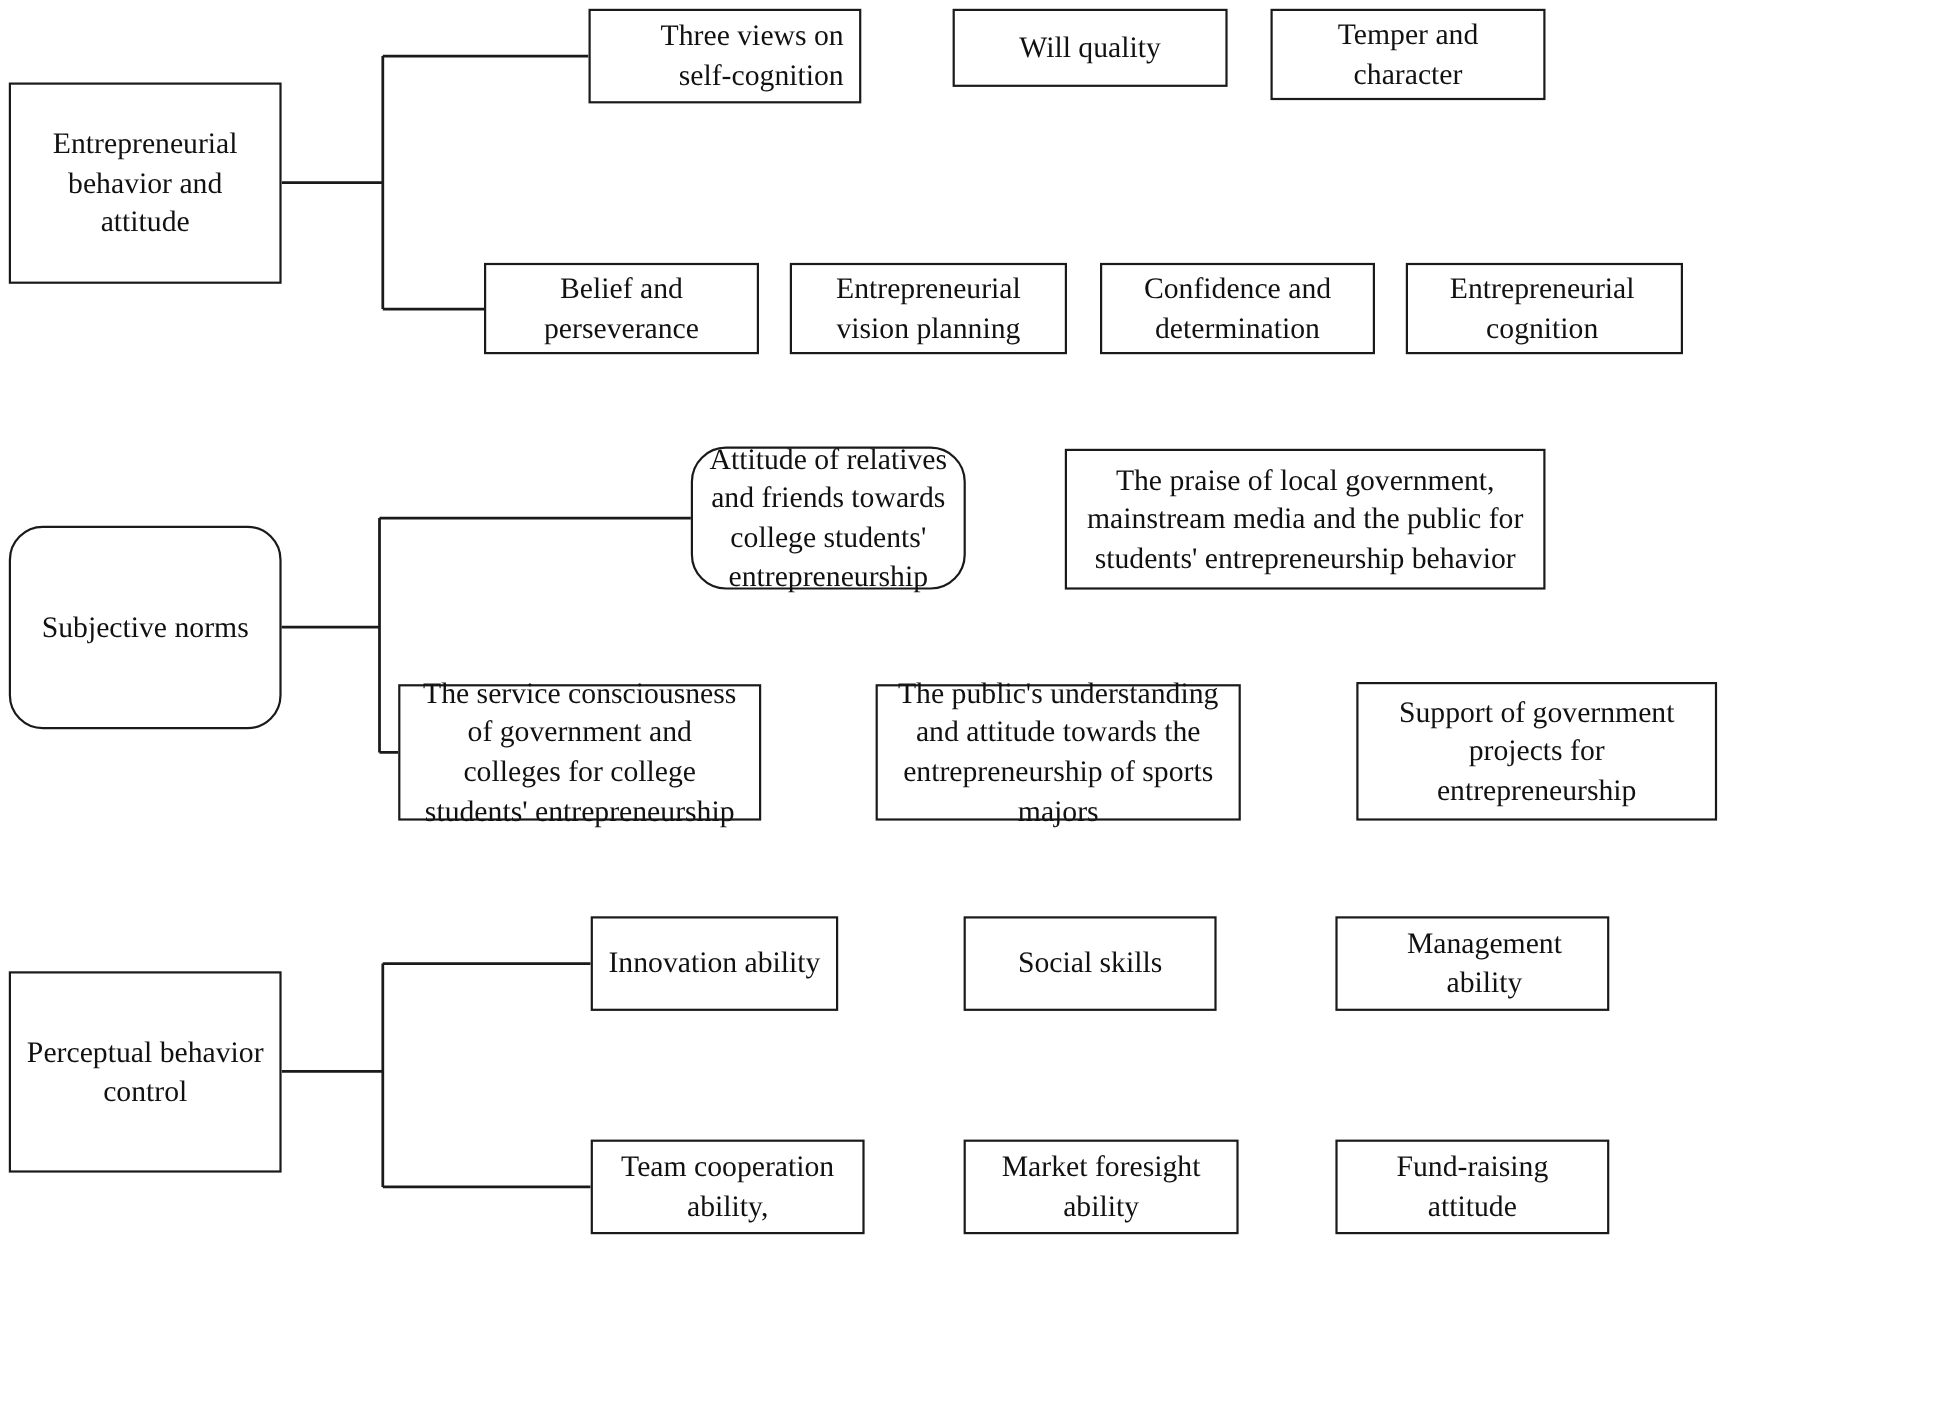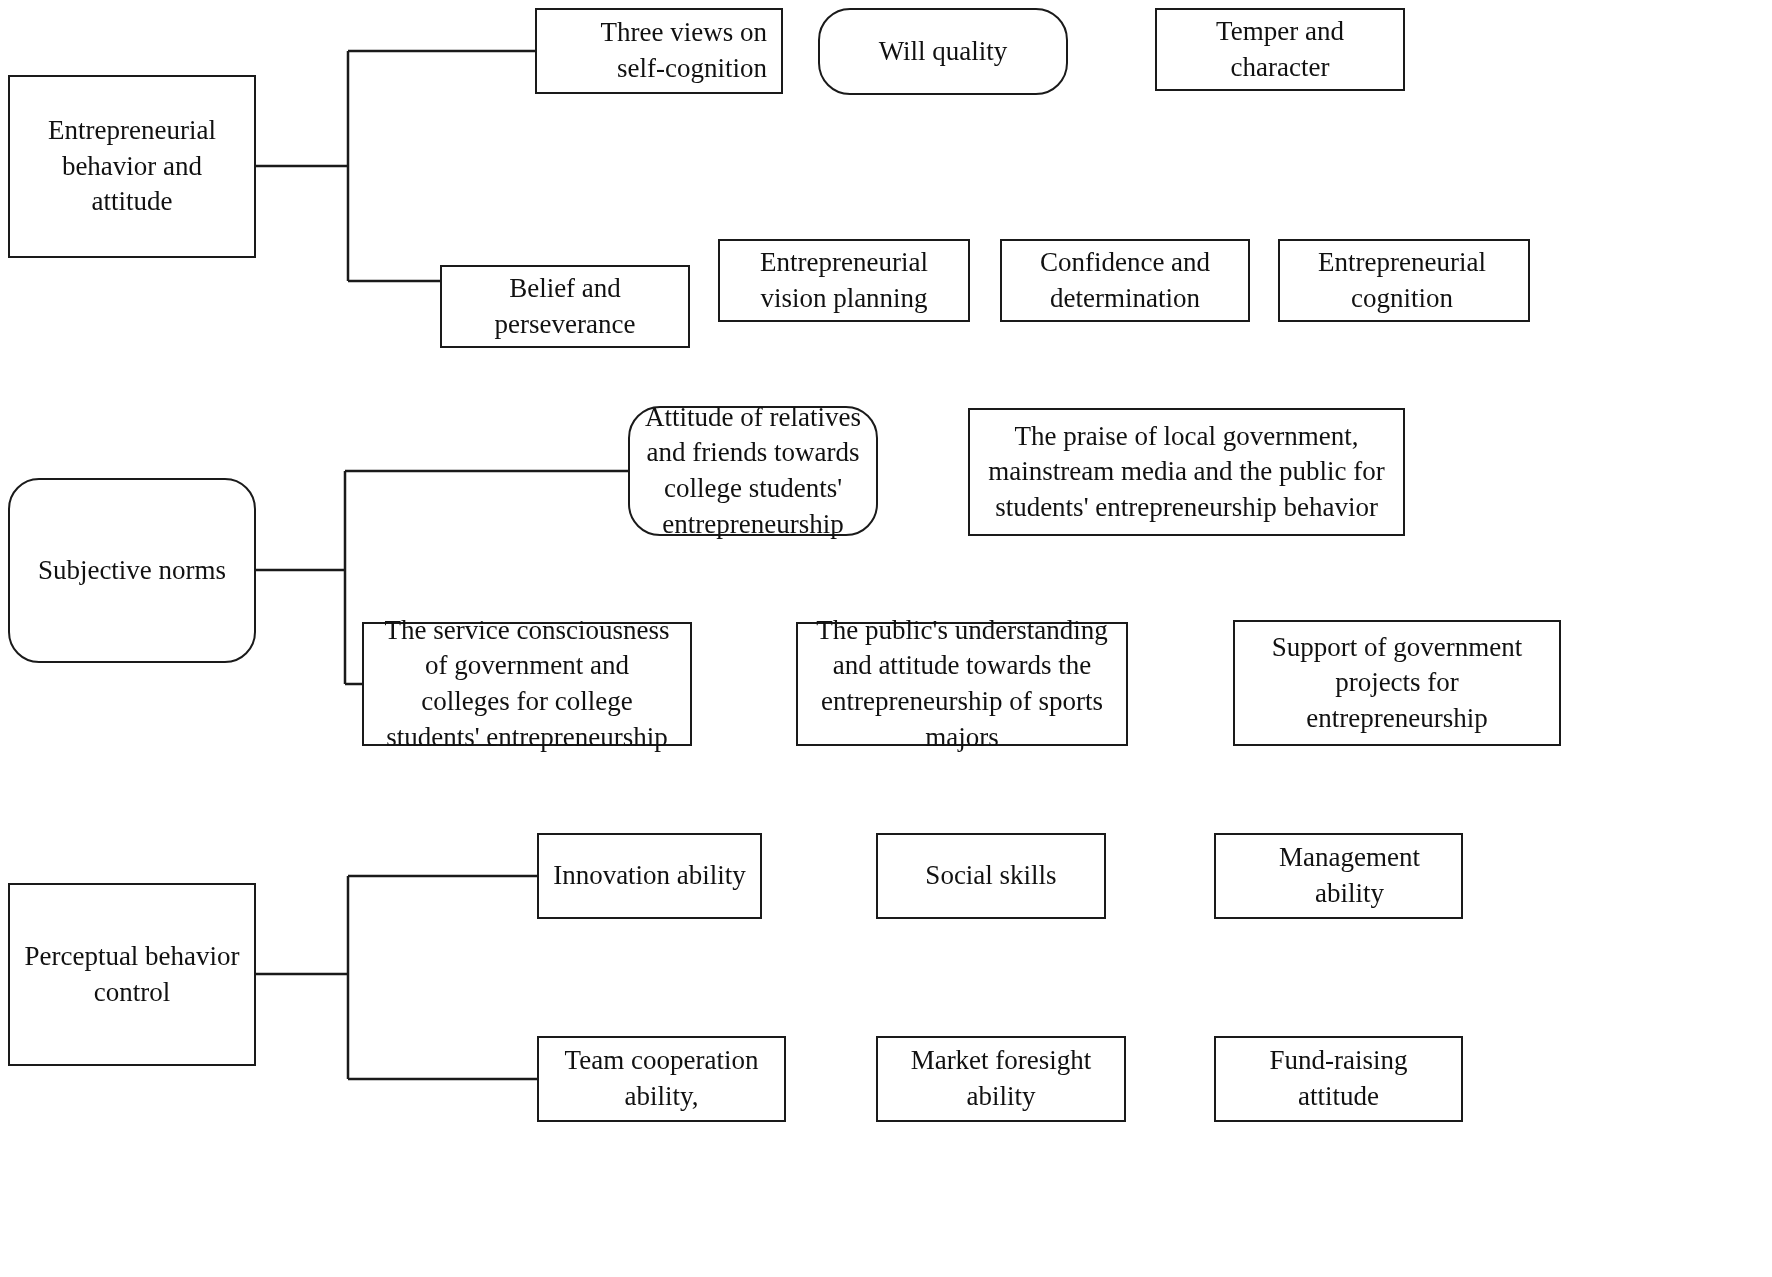--- a/index.html
+++ b/index.html
@@ -48,25 +48,25 @@
 
     <path d="M 256 570 H 345 M 345 471 V 684 M 345 471 H 628 M 345 684 H 362" stroke="#1a1a1a" stroke-width="2.5" fill="none"></path>
 
     <path d="M 256 974 H 348 M 348 876 V 1079 M 348 876 H 537 M 348 1079 H 537" stroke="#1a1a1a" stroke-width="2.5" fill="none"></path>
   </svg>
 
   <div class="node" style="left:8px; top:75px; width:248px; height:183px;">Entrepreneurial behavior and attitude</div>
 
   <div class="node" style="left:535px; top:8px; width:248px; height:86px;text-align:right;">Three views on self-cognition</div>
 
-  <div class="node" style="left:818px; top:8px; width:250px; height:87px;border-radius:32px;">Will quality</div>
+  <div class="node" style="left:866px; top:8px; width:250px; height:71px;">Will quality</div>
 
   <div class="node" style="left:1155px; top:8px; width:250px; height:83px;">Temper and character</div>
 
-  <div class="node" style="left:440px; top:239px; width:250px; height:83px;margin-top:26px;">Belief and perseverance</div>
+  <div class="node" style="left:440px; top:239px; width:250px; height:83px;">Belief and perseverance</div>
 
   <div class="node" style="left:718px; top:239px; width:252px; height:83px;">Entrepreneurial vision planning</div>
 
   <div class="node" style="left:1000px; top:239px; width:250px; height:83px;">Confidence and determination</div>
 
   <div class="node" style="left:1278px; top:239px; width:252px; height:83px;padding-left:10px;">Entrepreneurial cognition</div>
 
   <div class="node" style="left:8px; top:478px; width:248px; height:185px;border-radius:31px;">Subjective norms</div>
 
   <div class="node" style="left:628px; top:406px; width:250px; height:130px;border-radius:32px;">Attitude of relatives and friends towards college students' entrepreneurship</div>

